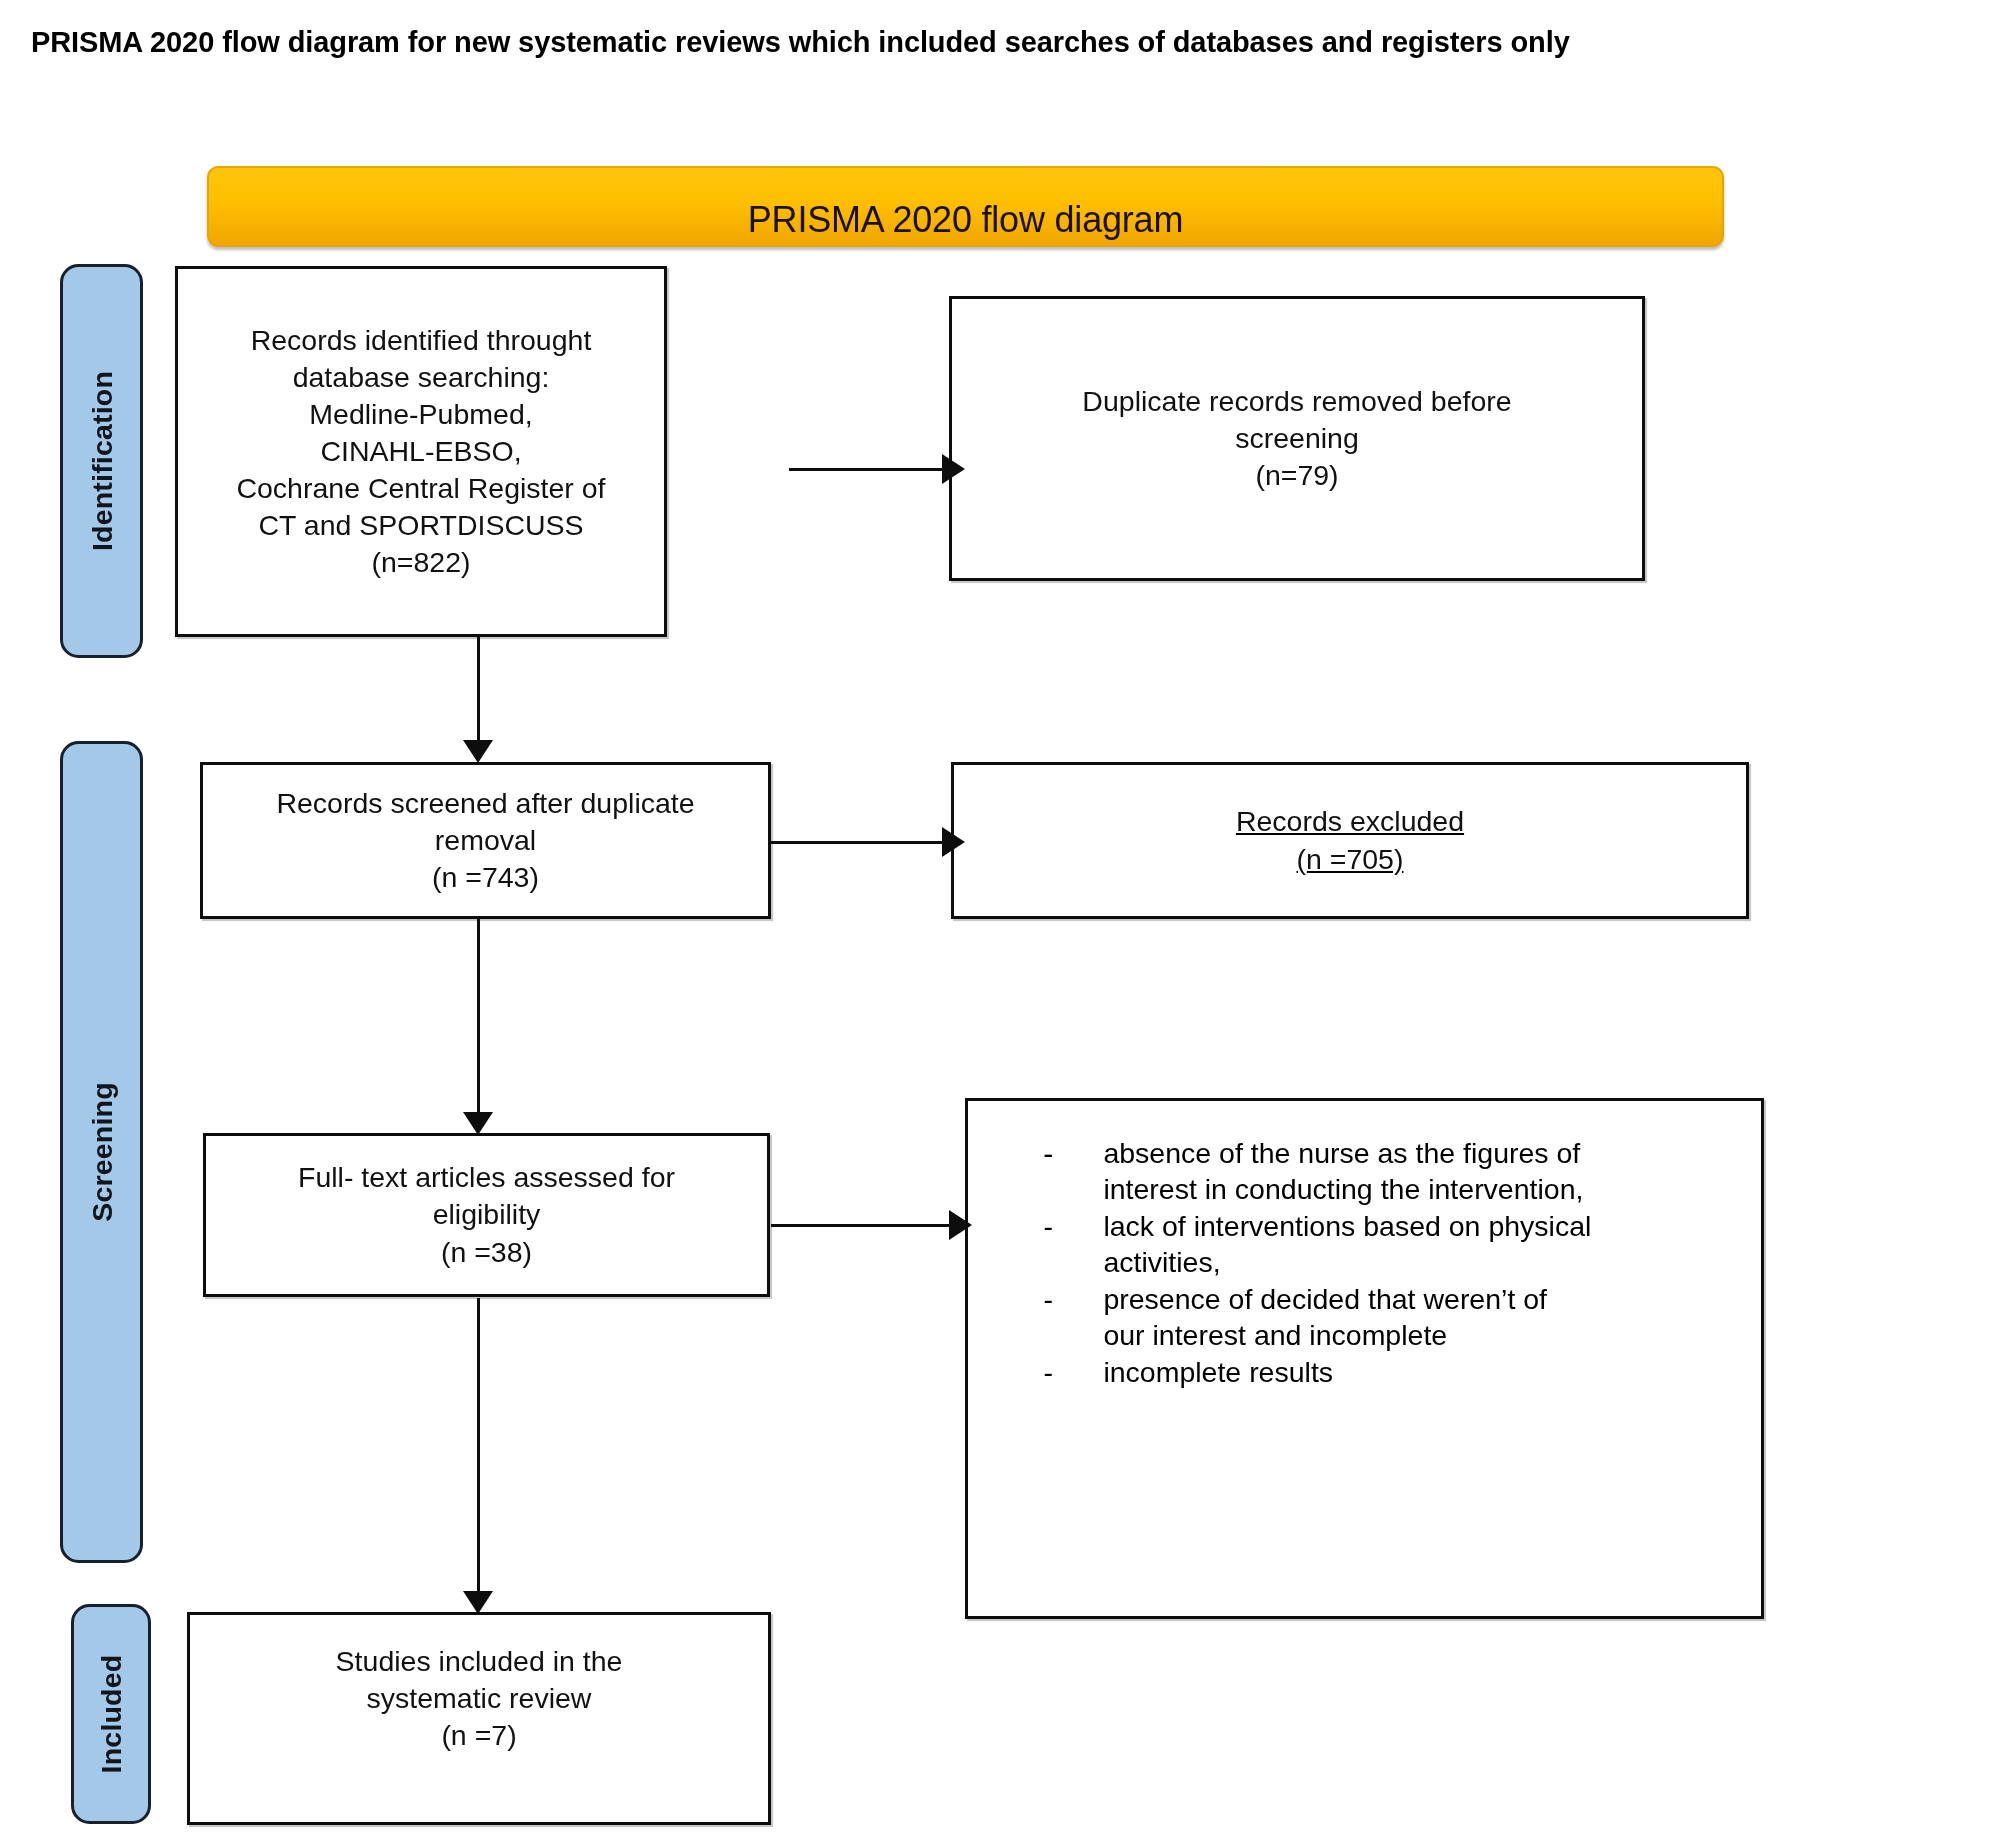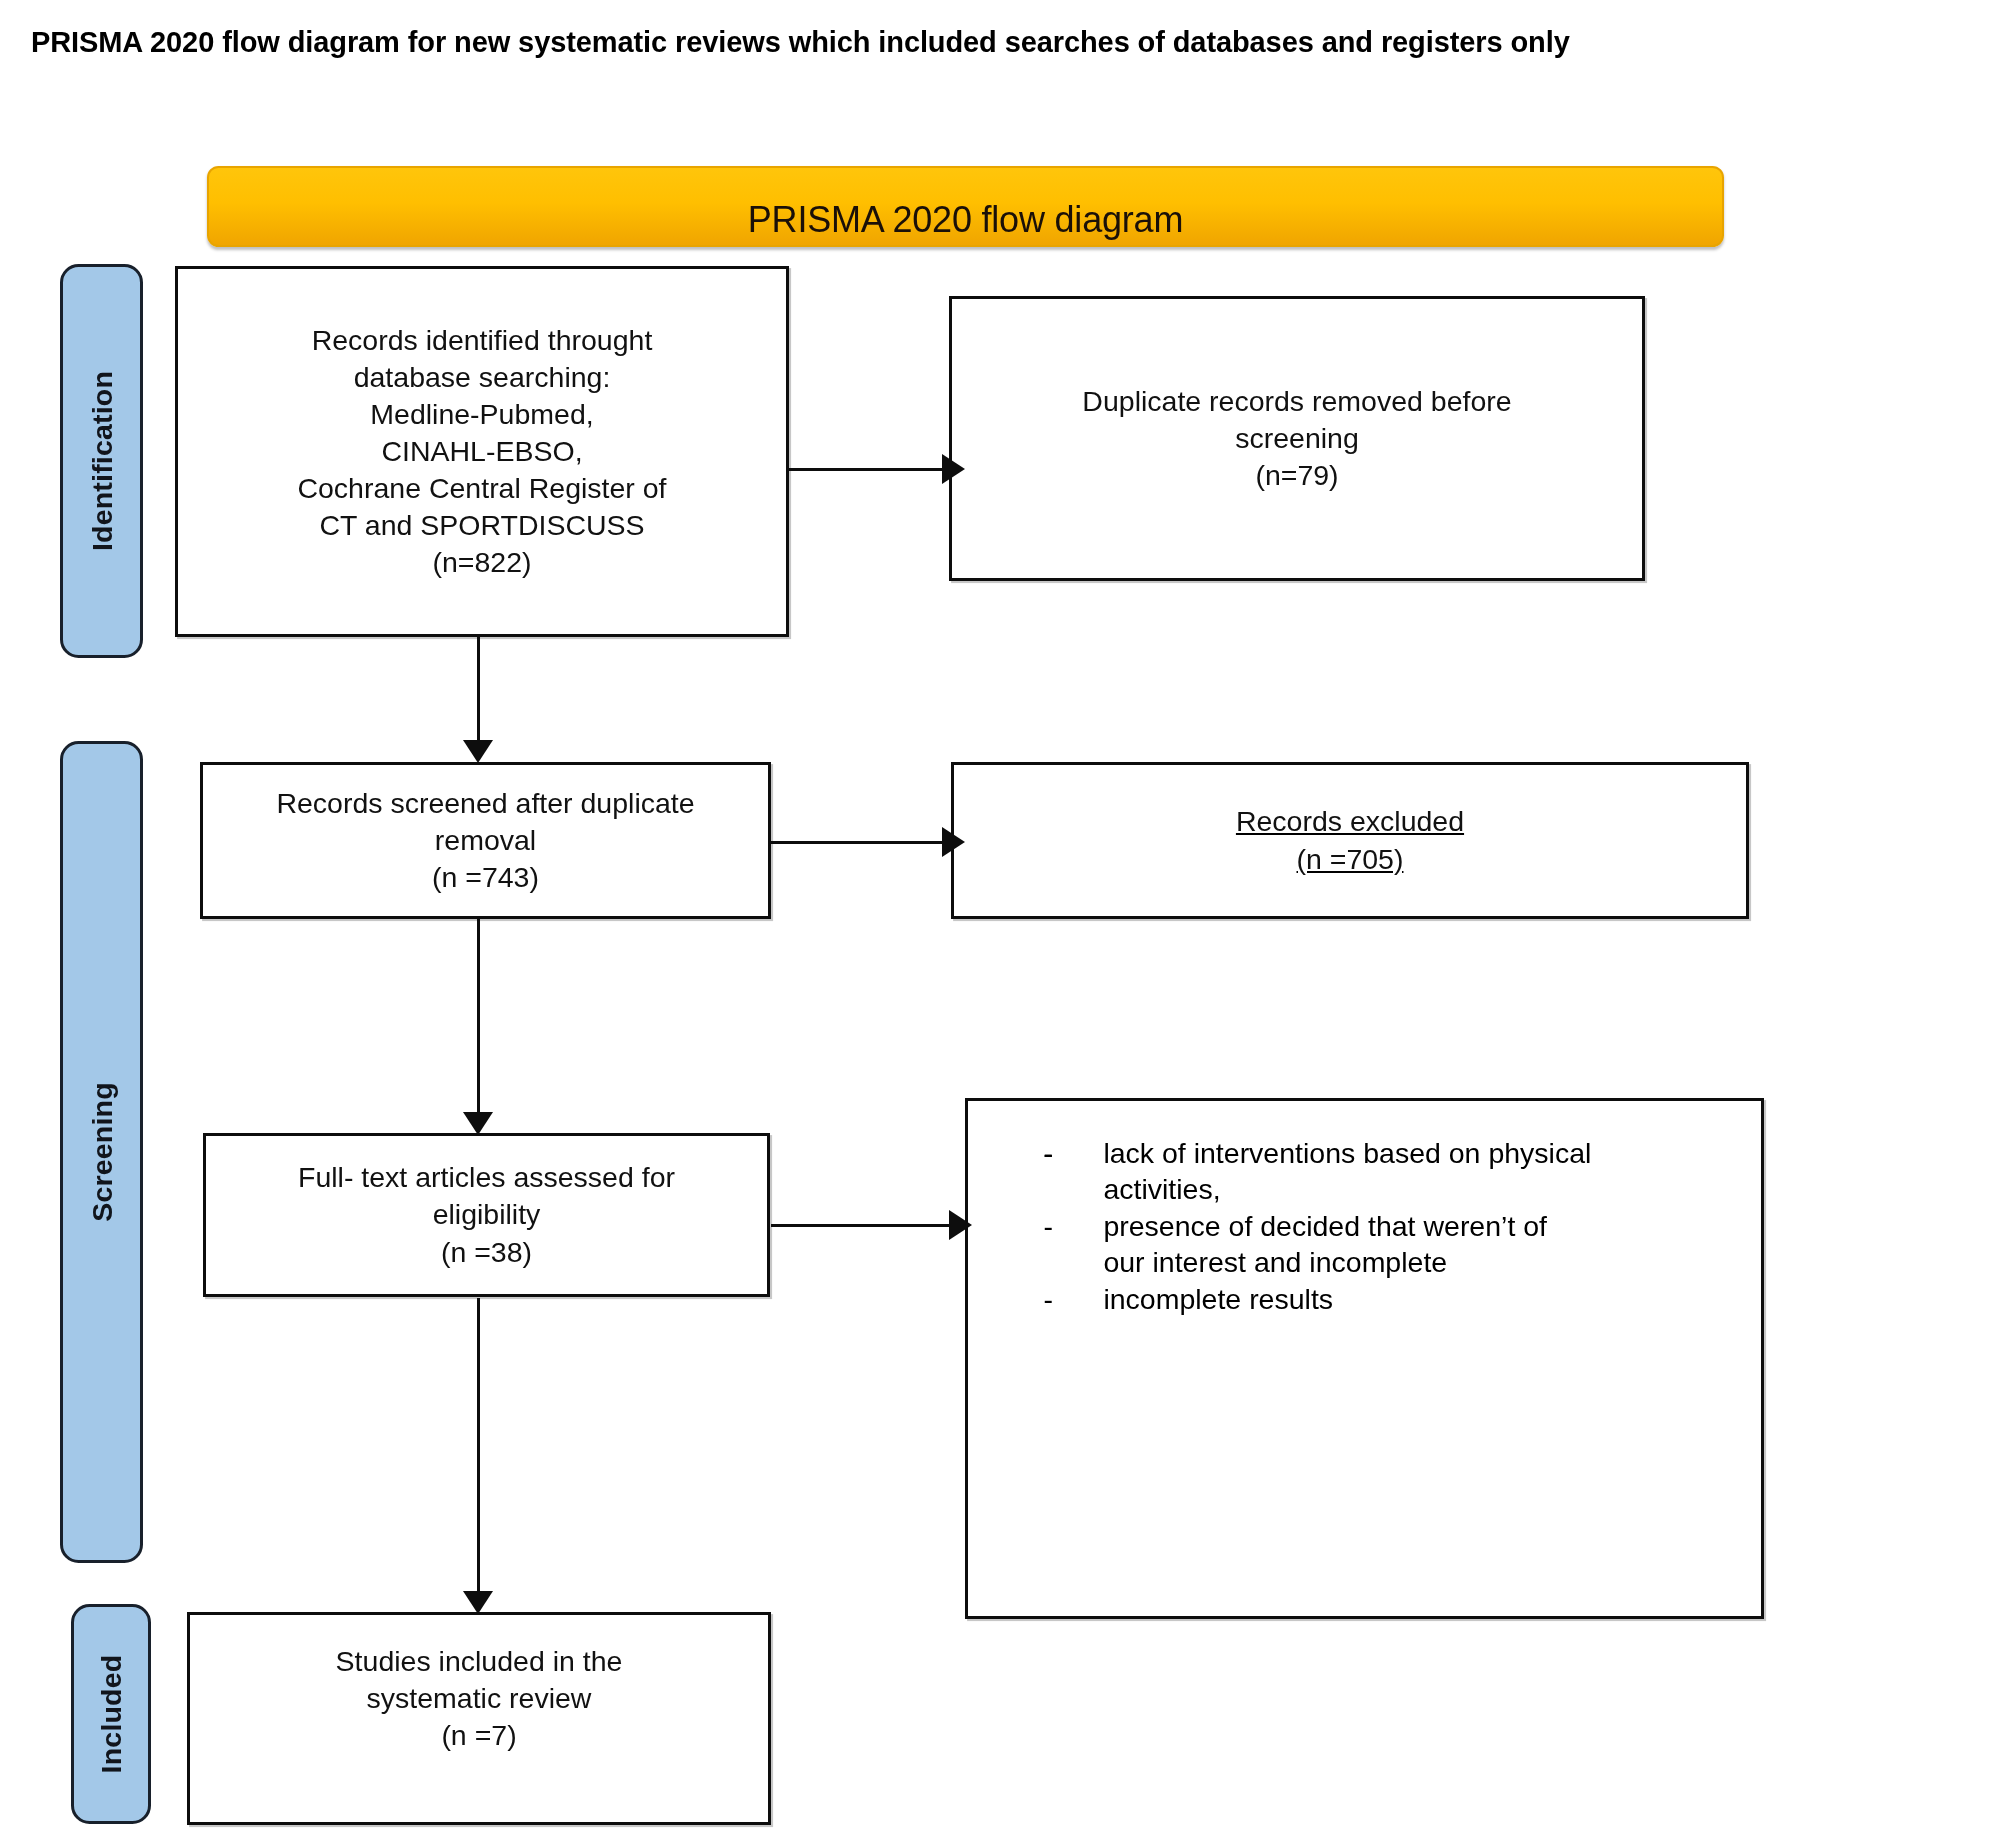--- a/index.html
+++ b/index.html
@@ -159,21 +159,21 @@
 </div>
 
 <div class="stage-pill" style="left:60px; top:741px; width:83px; height:822px;">
   <span class="stage-text">Screening</span>
 </div>
 
 <div class="stage-pill" style="left:71px; top:1604px; width:80px; height:220px;">
   <span class="stage-text">Included</span>
 </div>
 
-<div class="flow-box centered" style="left:175px; top:266px; width:614px; height:371px;">
+<div class="flow-box centered" style="left:175px; top:266px; width:492px; height:371px;">
   <div class="box-body" style="white-space:pre-line;">Records identified throught
 database searching:
 Medline-Pubmed,
 CINAHL-EBSO,
 Cochrane Central Register of
 CT and SPORTDISCUSS
 (n=822)</div>
 </div>
 
 <div class="flow-box centered" style="left:949px; top:296px; width:696px; height:285px;">
@@ -199,20 +199,22 @@
 (n =38)</div>
 </div>
 
 <div class="flow-box leftal" style="left:965px; top:1098px; width:799px; height:521px; padding-top:34px;">
   <ul class="excl-list">
     <li>
       <span class="dash">-</span>
     </li>
     <li>
       <span class="dash">-</span>
+      <span style="white-space:pre-line;">absence of the nurse as the figures of
+interest in conducting the intervention,</span>
     </li>
     <li>
       <span class="dash">-</span>
       <span style="white-space:pre-line;">lack of interventions based on physical
 activities,</span>
     </li>
     <li>
       <span class="dash">-</span>
       <span style="white-space:pre-line;">presence of decided that weren’t of
 our interest and incomplete</span>

